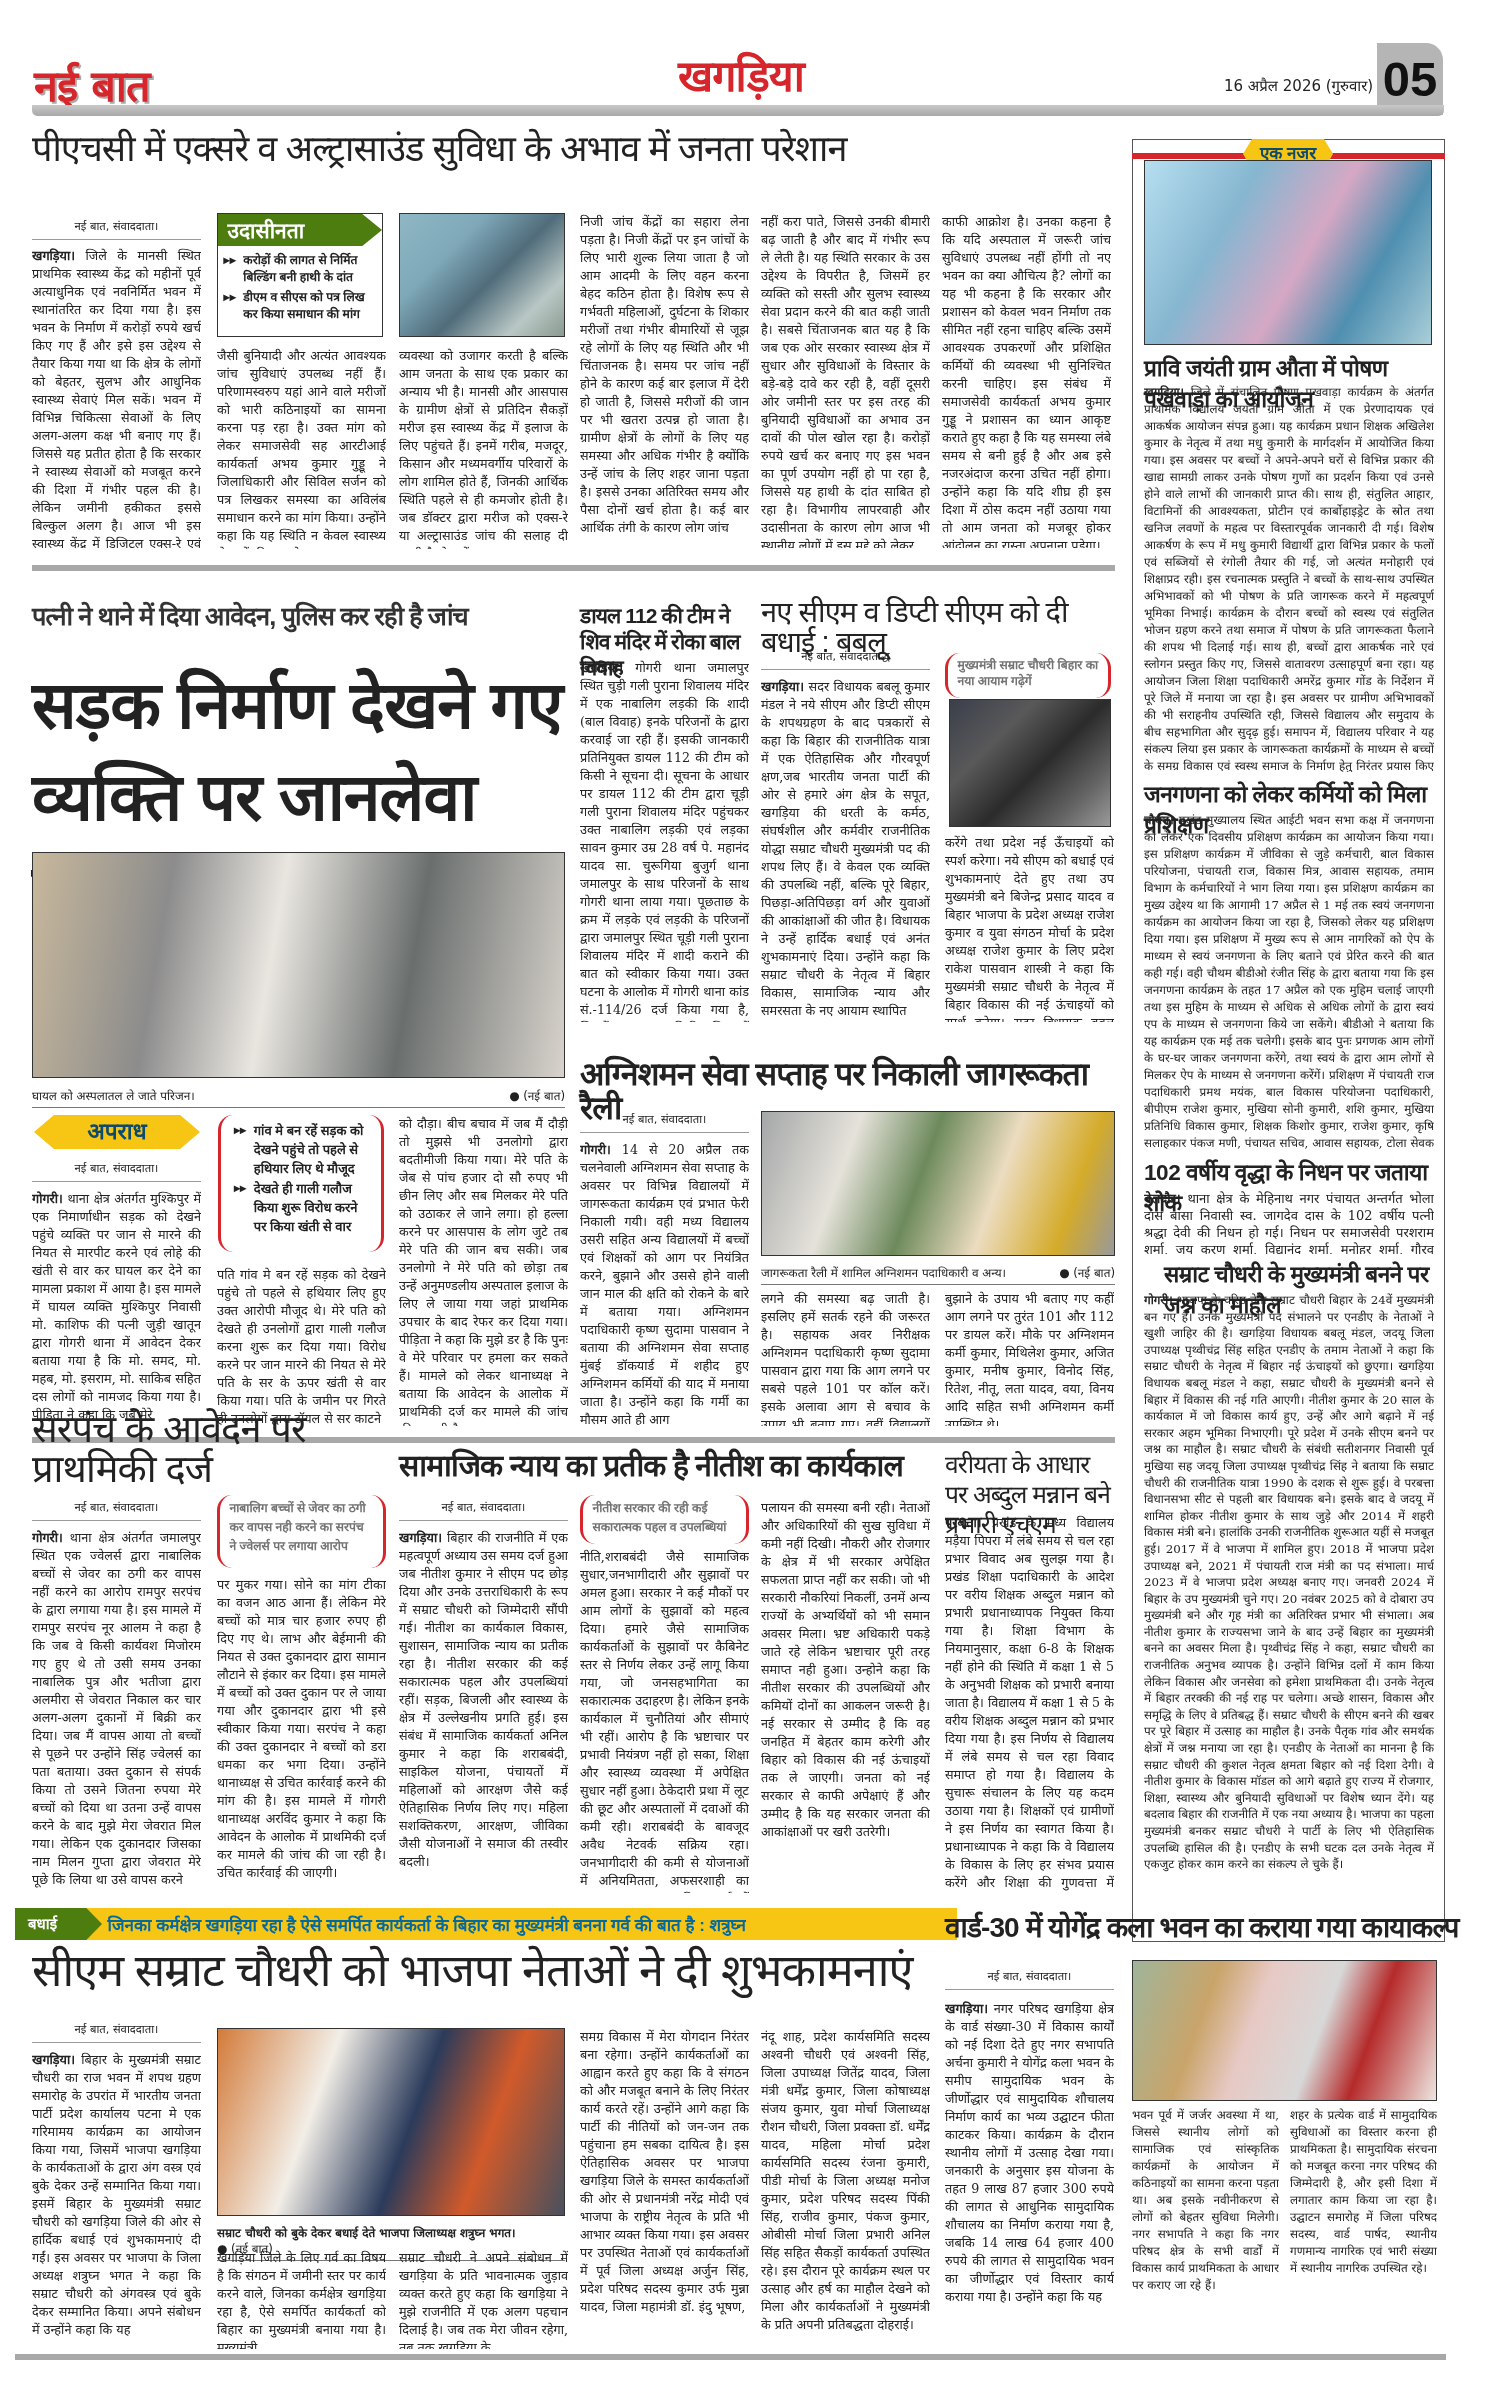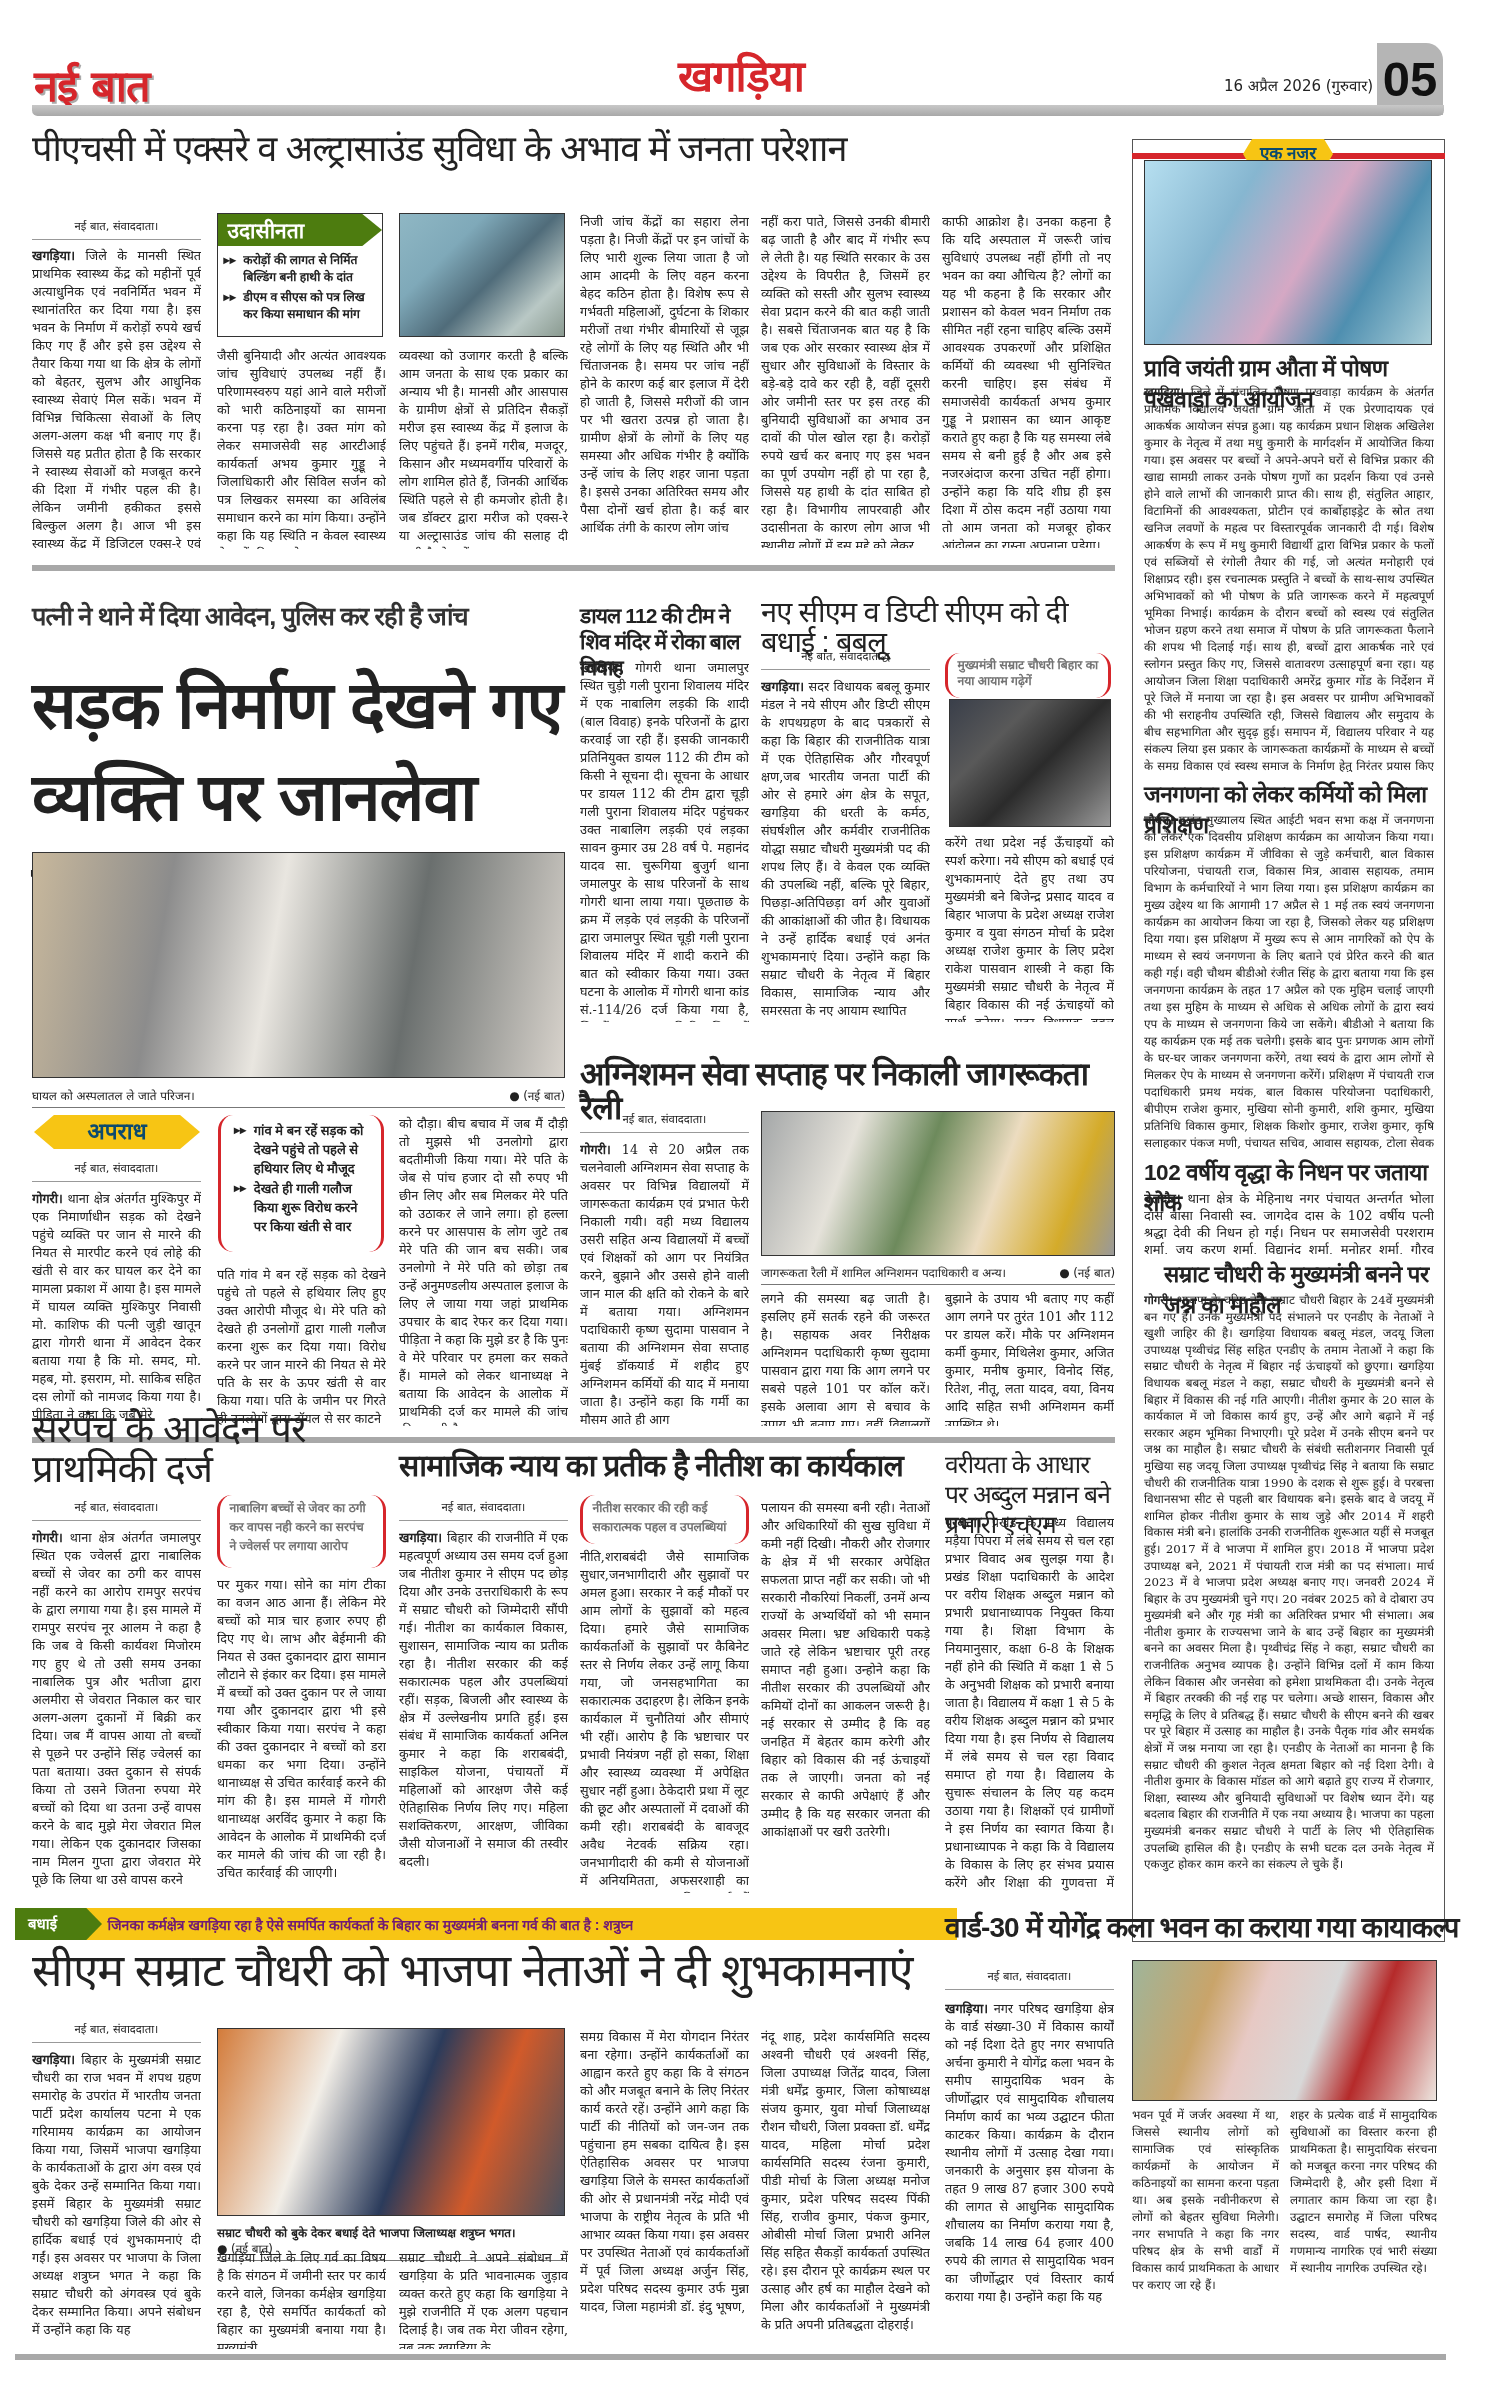--- a/index.html
+++ b/index.html
@@ -148,21 +148,21 @@
 <div class="abs body" style="left:399px;top:1529px;width:169px;height:363px;"><b>खगड़िया।</b> <span>बिहार की राजनीति में एक महत्वपूर्ण अध्याय उस समय दर्ज हुआ जब नीतीश कुमार ने सीएम पद छोड़ दिया और उनके उत्तराधिकारी के रूप में सम्राट चौधरी को जिम्मेदारी सौंपी गई। नीतीश का कार्यकाल विकास, सुशासन, सामाजिक न्याय का प्रतीक रहा है। नीतीश सरकार की कई सकारात्मक पहल और उपलब्धियां रहीं। सड़क, बिजली और स्वास्थ्य के क्षेत्र में उल्लेखनीय प्रगति हुई। इस संबंध में सामाजिक कार्यकर्ता अनिल कुमार ने कहा कि शराबबंदी, साइकिल योजना, पंचायतों में महिलाओं को आरक्षण जैसे कई ऐतिहासिक निर्णय लिए गए। महिला सशक्तिकरण, आरक्षण, जीविका जैसी योजनाओं ने समाज की तस्वीर बदली।</span></div>
 <div class="abs bracket-box pullquote" style="left:580px;top:1495px;width:169px;height:49px;font-size:12.2px;line-height:19px;padding:3.8px 9.4px;">नीतीश सरकार की रही कई सकारात्मक पहल व उपलब्धियां</div>
 <div class="abs body" style="left:580px;top:1548px;width:169px;height:345px;">नीति,शराबबंदी जैसे सामाजिक सुधार,जनभागीदारी और सुझावों पर अमल हुआ। सरकार ने कई मौकों पर आम लोगों के सुझावों को महत्व दिया। हमारे जैसे सामाजिक कार्यकर्ताओं के सुझावों पर कैबिनेट स्तर से निर्णय लेकर उन्हें लागू किया गया, जो जनसहभागिता का सकारात्मक उदाहरण है। लेकिन इनके कार्यकाल में चुनौतियां और सीमाएं भी रहीं। आरोप है कि भ्रष्टाचार पर प्रभावी नियंत्रण नहीं हो सका, शिक्षा और स्वास्थ्य व्यवस्था में अपेक्षित सुधार नहीं हुआ। ठेकेदारी प्रथा में लूट की छूट और अस्पतालों में दवाओं की कमी रही। शराबबंदी के बावजूद अवैध नेटवर्क सक्रिय रहा। जनभागीदारी की कमी से योजनाओं में अनियमितता, अफसरशाही का बढ़ता प्रभाव, प्रशासनिक खर्च में वृद्धि तथा</div>
 <div class="abs body" style="left:761px;top:1499px;width:169px;height:394px;">पलायन की समस्या बनी रही। नेताओं और अधिकारियों की सुख सुविधा में कमी नहीं दिखी। नौकरी और रोजगार के क्षेत्र में भी सरकार अपेक्षित सफलता प्राप्त नहीं कर सकी। जो भी सरकारी नौकरियां निकलीं, उनमें अन्य राज्यों के अभ्यर्थियों को भी समान अवसर मिला। भ्रष्ट अधिकारी पकड़े जाते रहे लेकिन भ्रष्टाचार पूरी तरह समाप्त नही हुआ। उन्होने कहा कि नीतीश सरकार की उपलब्धियों और कमियों दोनों का आकलन जरूरी है। नई सरकार से उम्मीद है कि वह जनहित में बेहतर काम करेगी और बिहार को विकास की नई ऊंचाइयों तक ले जाएगी। जनता को नई सरकार से काफी अपेक्षाएं हैं और उम्मीद है कि यह सरकार जनता की आकांक्षाओं पर खरी उतरेगी।</div>
 
 <div class="abs hl" style="left:945px;top:1450px;width:169px;font-size:24.5px;line-height:30px;">वरीयता के आधार पर अब्दुल मन्नान बने प्रभारी एचएम</div>
 <div class="abs body" style="left:945px;top:1514px;width:169px;height:379px;"><b>परबत्ता।</b> <span>प्रखंड के मध्य विद्यालय मड़ैया पिपरा में लंबे समय से चल रहा प्रभार विवाद अब सुलझ गया है। प्रखंड शिक्षा पदाधिकारी के आदेश पर वरीय शिक्षक अब्दुल मन्नान को प्रभारी प्रधानाध्यापक नियुक्त किया गया है। शिक्षा विभाग के नियमानुसार, कक्षा 6-8 के शिक्षक नहीं होने की स्थिति में कक्षा 1 से 5 के अनुभवी शिक्षक को प्रभारी बनाया जाता है। विद्यालय में कक्षा 1 से 5 के वरीय शिक्षक अब्दुल मन्नान को प्रभार दिया गया है। इस निर्णय से विद्यालय में लंबे समय से चल रहा विवाद समाप्त हो गया है। विद्यालय के सुचारू संचालन के लिए यह कदम उठाया गया है। शिक्षकों एवं ग्रामीणों ने इस निर्णय का स्वागत किया है। प्रधानाध्यापक ने कहा कि वे विद्यालय के विकास के लिए हर संभव प्रयास करेंगे और शिक्षा की गुणवत्ता में सुधार लाएंगे।</span></div>
 
 <div class="abs" style="left:15px;top:1908px;width:942px;height:32px;background:#f7c514;display:flex;align-items:center;">
   <div class="tag-red" style="height:32px;width:87px;font-size:15px;line-height:32px;padding-left:13px;clip-path:polygon(0 0,82% 0,100% 50%,82% 100%,0 100%);">बधाई</div>
-  <div style="font-size:14px;font-weight:bold;font-family:'Liberation Sans',sans-serif;color:#701a75;padding-left:5.6px;white-space:nowrap;overflow:hidden;text-align:center;">जिनका कर्मक्षेत्र खगड़िया रहा है ऐसे समर्पित कार्यकर्ता के बिहार का मुख्यमंत्री बनना गर्व की बात है : शत्रुघ्न</div>
+  <div style="font-size:17px;font-weight:bold;font-family:'Liberation Sans',sans-serif;color:#0369a1;padding-left:5.6px;white-space:nowrap;overflow:hidden;text-align:center;">जिनका कर्मक्षेत्र खगड़िया रहा है ऐसे समर्पित कार्यकर्ता के बिहार का मुख्यमंत्री बनना गर्व की बात है : शत्रुघ्न</div>
 </div>
 <div class="abs hl" style="left:32px;top:1947px;width:942px;font-size:45px;">सीएम सम्राट चौधरी को भाजपा नेताओं ने दी शुभकामनाएं</div>
 <div class="abs byline" style="left:32px;top:2021px;width:169px;">नई बात, संवाददाता।</div>
 <div class="abs body" style="left:32px;top:2051px;width:169px;height:298px;"><b>खगड़िया।</b> <span>बिहार के मुख्यमंत्री सम्राट चौधरी का राज भवन में शपथ ग्रहण समारोह के उपरांत में भारतीय जनता पार्टी प्रदेश कार्यालय पटना मे एक गरिमामय कार्यक्रम का आयोजन किया गया, जिसमें भाजपा खगड़िया के कार्यकताओं के द्वारा अंग वस्त्र एवं बुके देकर उन्हें सम्मानित किया गया। इसमें बिहार के मुख्यमंत्री सम्राट चौधरी को खगड़िया जिले की ओर से हार्दिक बधाई एवं शुभकामनाएं दी गईं। इस अवसर पर भाजपा के जिला अध्यक्ष शत्रुघ्न भगत ने कहा कि सम्राट चौधरी को अंगवस्त्र एवं बुके देकर सम्मानित किया। अपने संबोधन में उन्होंने कहा कि यह</span></div>
 <div class="abs photo img-f" style="left:217px;top:2028px;width:348px;height:188px;"></div>
 <div class="abs caption" style="left:217px;top:2220px;width:348px;font-weight:bold;flex-direction:column;">
     <span>सम्राट चौधरी को बुके देकर बधाई देते भाजपा जिलाध्यक्ष शत्रुघ्न भगत।</span>
     <span style="font-weight:normal;">● <span>(नई बात)</span></span>
   </div>
 <div class="abs body" style="left:217px;top:2249px;width:169px;height:100px;">खगड़िया जिले के लिए गर्व का विषय है कि संगठन में जमीनी स्तर पर कार्य करने वाले, जिनका कर्मक्षेत्र खगड़िया रहा है, ऐसे समर्पित कार्यकर्ता को बिहार का मुख्यमंत्री बनाया गया है। मुख्यमंत्री</div>

